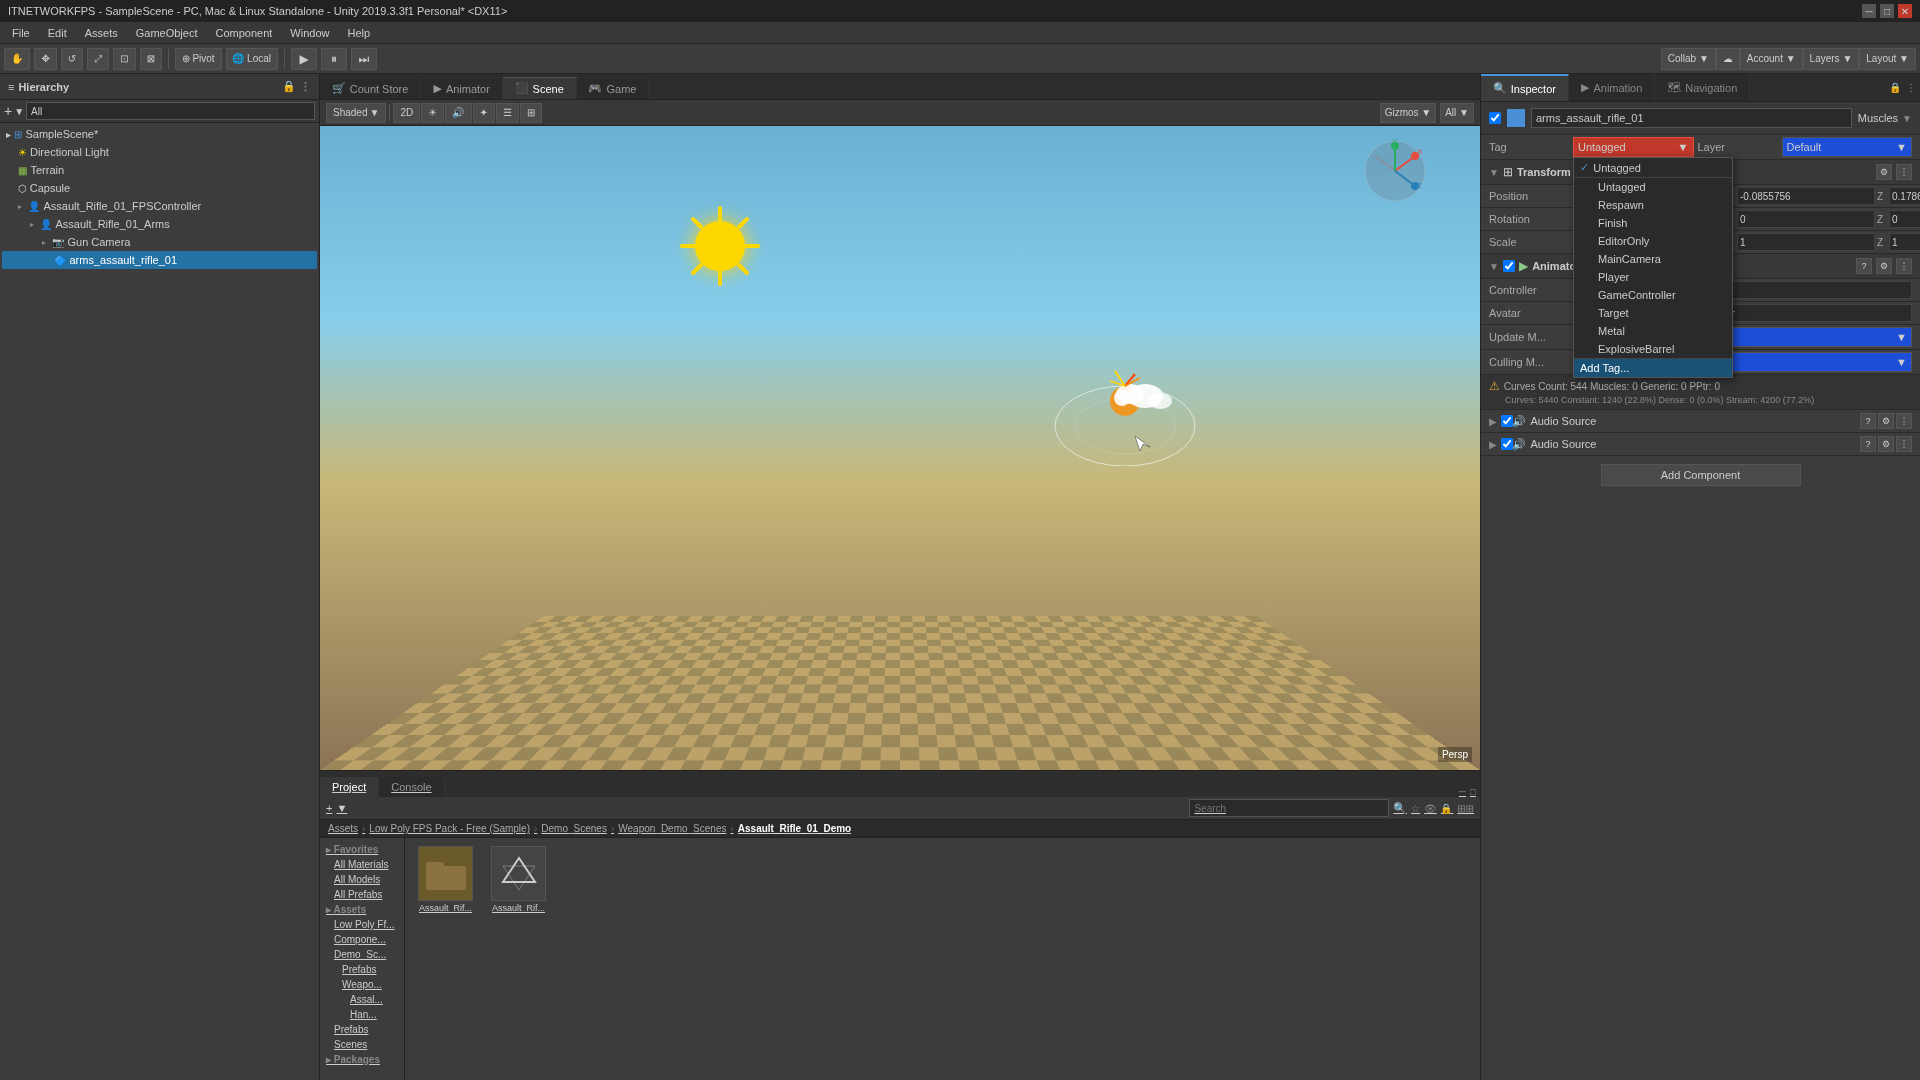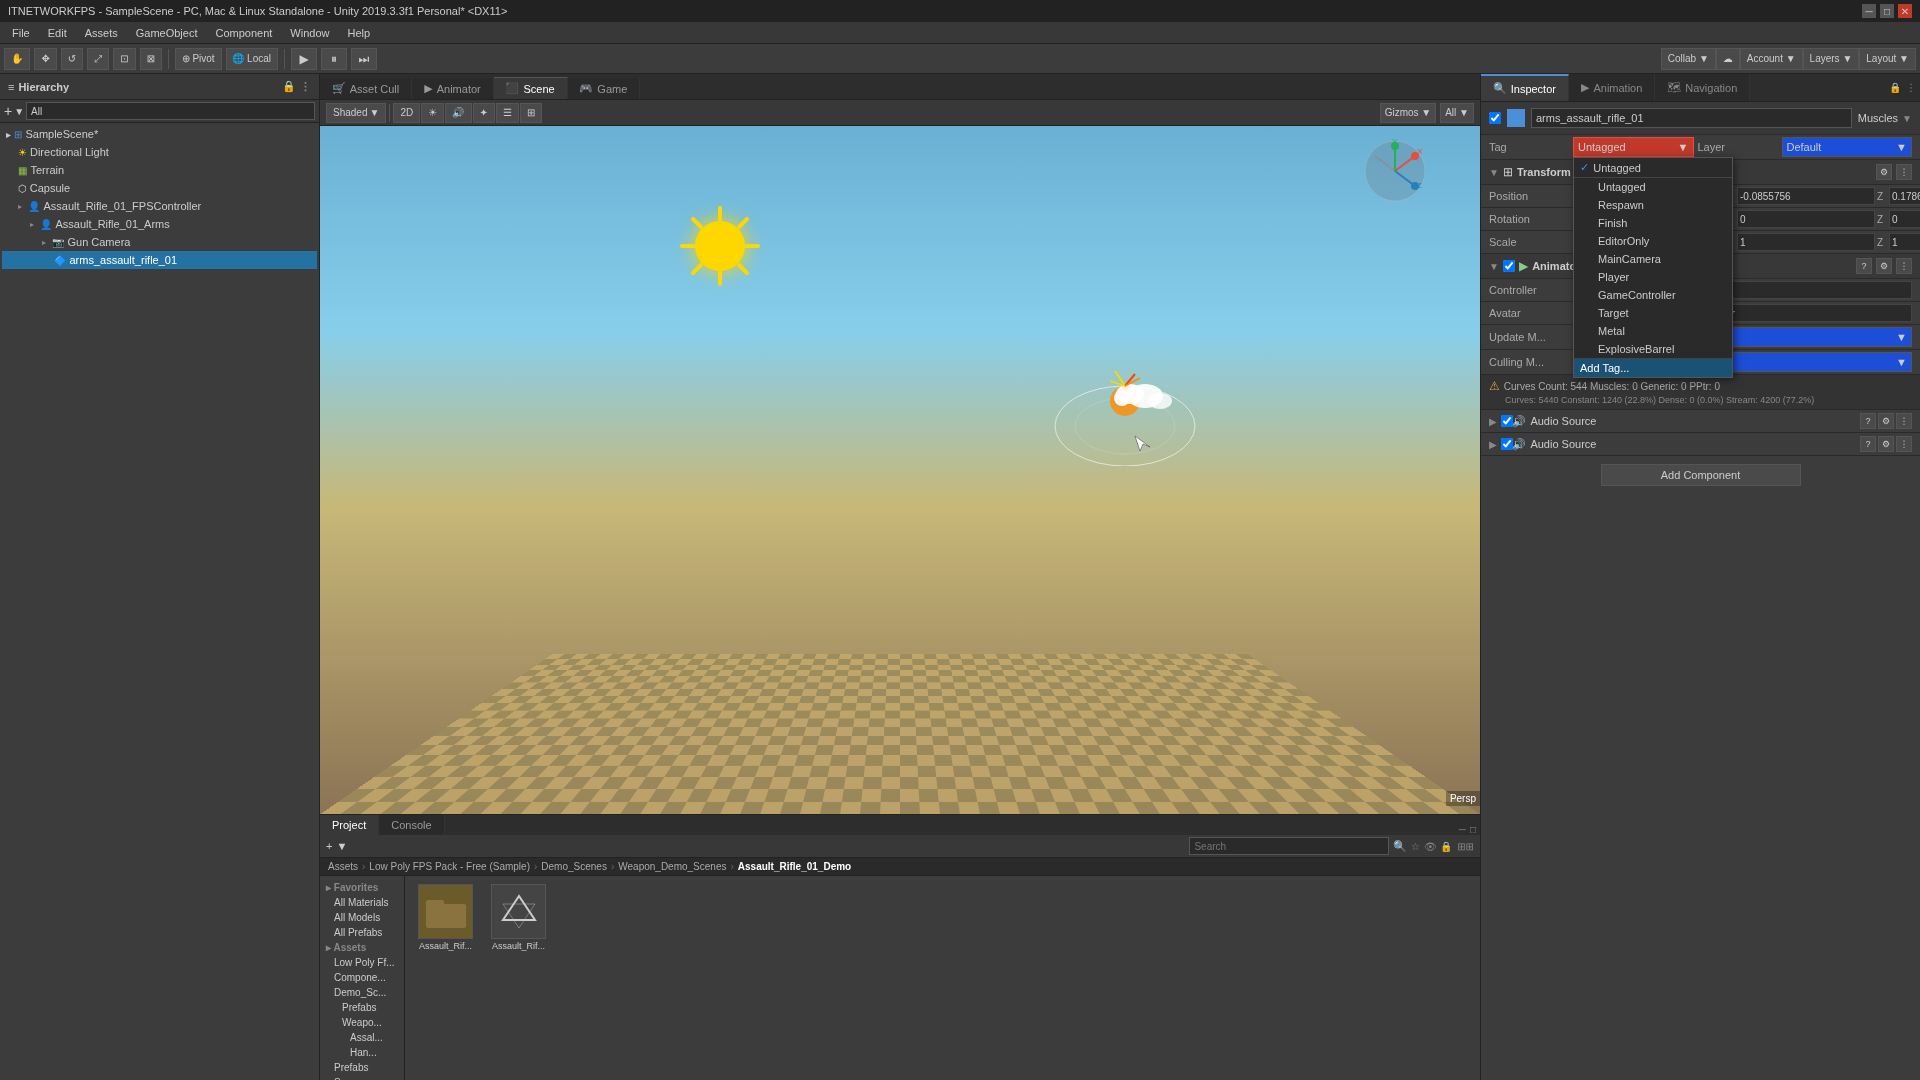--- a/index.html
+++ b/index.html
@@ -58,21 +58,21 @@
     
     #scene-view { flex: 1; position: relative; overflow: hidden; background: linear-gradient(180deg, #6ab0d4 0%, #87ceeb 30%, #c8b878 55%, #8b7355 100%); }
 
     
     .checker-floor { position: absolute; bottom: 0; left: 0; right: 0; height: 55%; background-image: repeating-conic-gradient(#9b8a5a 0% 25%, #c4a96b 0% 50%); background-size: 40px 40px; transform: perspective(400px) rotateX(45deg); transform-origin: bottom; opacity: 0.85; }
 
     .sun { position: absolute; top: 80px; left: 360px; width: 80px; height: 80px; }
     .sun-circle { width: 50px; height: 50px; background: #FFD700; border-radius: 50%; position: absolute; top: 15px; left: 15px; box-shadow: 0 0 20px #FFD700; }
 
     
-    #bottom-area { display: flex; flex-direction: column; height: 266px; border-top: 1px solid #222; }
+    #bottom-area { display: flex; flex-direction: column; height: 310px; border-top: 1px solid #222; text-decoration: underline; }
     #bottom-tabs { background: #2d2d2d; height: 26px; display: flex; align-items: flex-end; }
     .bottom-tab { padding: 4px 12px; cursor: pointer; font-size: 11px; border-right: 1px solid #333; display: flex; align-items: center; gap: 4px; }
     .bottom-tab.active { background: #383838; color: #fff; }
     .bottom-tab:not(.active) { background: #2a2a2a; color: #999; }
     #bottom-content { flex: 1; display: flex; background: #3c3c3c; }
     #asset-browser { flex: 1; display: flex; flex-direction: column; }
     .asset-path { background: #2a2a2a; padding: 3px 8px; font-size: 10px; color: #aaa; border-bottom: 1px solid #222; display: flex; align-items: center; gap: 4px; }
     .asset-path-seg { color: #aaa; }
     .asset-path-seg.active { color: #fff; font-weight: bold; }
     .asset-path-sep { color: #666; }
@@ -121,21 +121,21 @@
     .tag-dropdown-header { display: flex; align-items: center; padding: 3px 6px; border-bottom: 1px solid #444; }
     .tag-dropdown-check { color: #4a90d9; margin-right: 4px; }
     .tag-item { padding: 3px 24px; font-size: 11px; color: #ccc; cursor: pointer; }
     .tag-item-add { padding: 3px 6px; font-size: 11px; background: #1a5276; color: #fff; cursor: pointer; border-top: 1px solid #444; }
 
     .audio-source-row { display: flex; align-items: center; padding: 3px 8px; border-bottom: 1px solid #2a2a2a; }
     .audio-source-label { flex: 1; font-size: 11px; color: #ccc; }
     .audio-source-btns { display: flex; gap: 2px; }
 
     
-    .persp-label { position: absolute; bottom: 8px; right: 0; font-size: 10px; color: #fff; background: rgba(0,0,0,0.3); padding: 2px 4px; }
+    .persp-label { position: absolute; bottom: 8px; right: 8px; font-size: 10px; color: #fff; background: rgba(0,0,0,0.3); padding: 2px 4px; }
 
     
     #bottom-toolbar { display: flex; align-items: center; padding: 2px 6px; gap: 4px; background: #383838; border-bottom: 1px solid #222; }
     .bottom-search { background: #2a2a2a; border: 1px solid #555; color: #ccc; padding: 1px 4px; height: 18px; font-size: 10px; width: 200px; }
 
     
     .inspector-tag-area { position: relative; }
 
     .warning-icon { color: #e8a838; font-size: 12px; }
 
@@ -252,21 +252,21 @@
         <span class="tree-label">arms_assault_rifle_01</span>
       </div>
     </div>
   </div>
 
   <div id="center">
 
     <div id="view-tabs">
       <div class="view-tab">
         <span>🛒</span>
-        <span>Asset Cull</span>
+        <span>Count Store</span>
       </div>
       <div class="view-tab">
         <span>▶</span>
         <span>Animator</span>
       </div>
       <div class="view-tab active">
         <span>⬛</span>
         <span>Scene</span>
       </div>
       <div class="view-tab">

